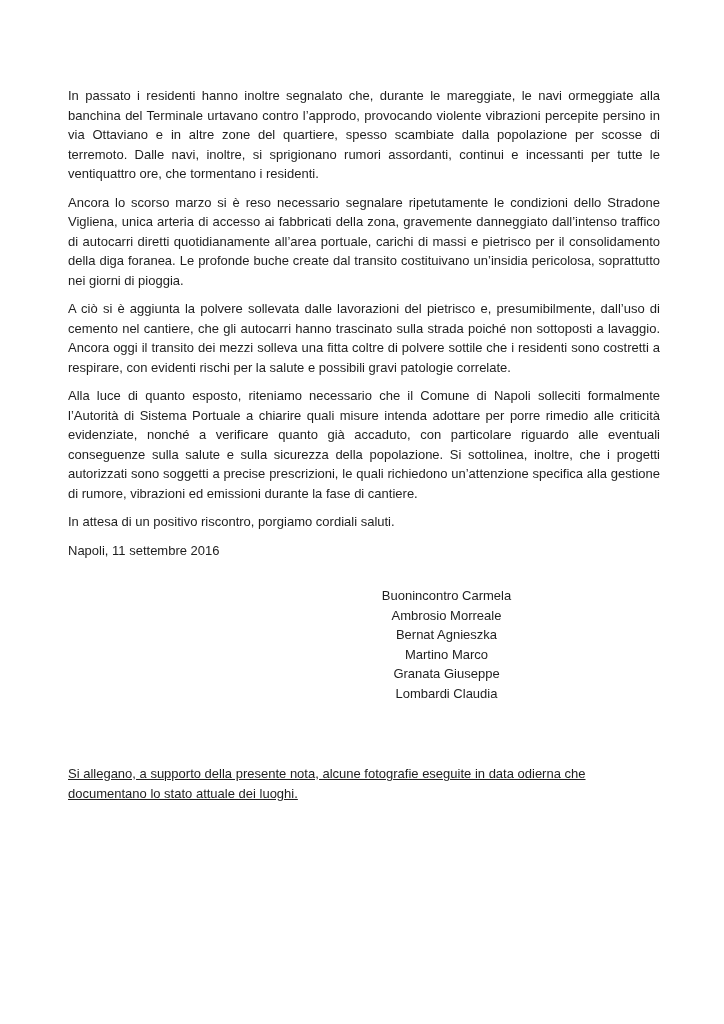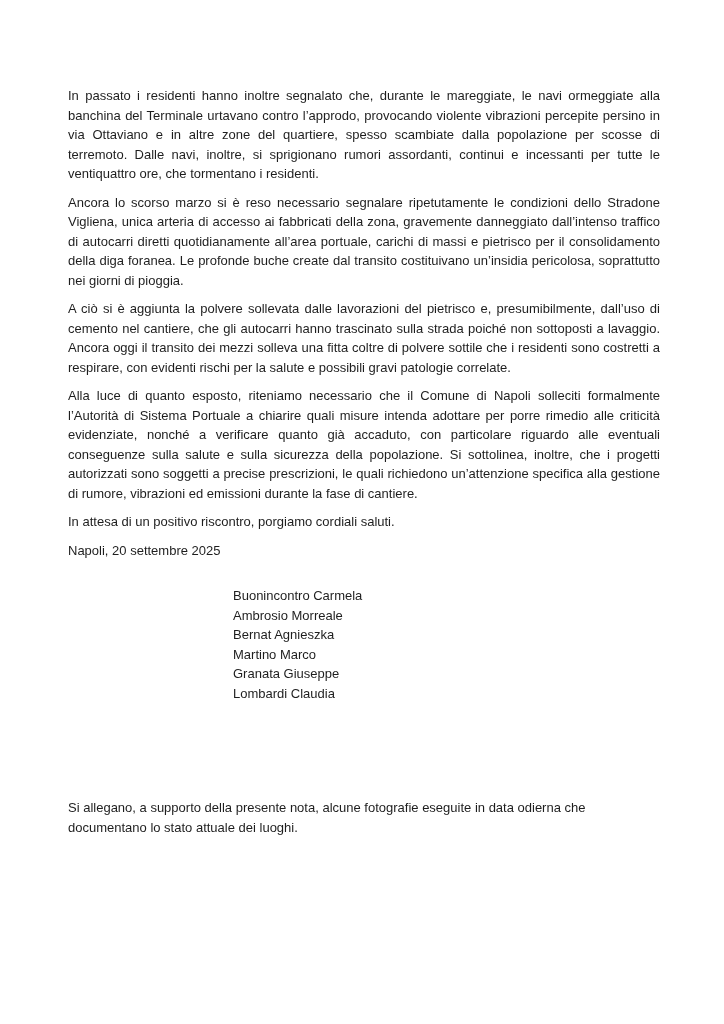--- a/index.html
+++ b/index.html
@@ -32,42 +32,44 @@
     text-align: justify;
     text-justify: inter-word;
   }
   .signature-block {
     margin: 26px 0 0 165px;
   }
   .signature-block .sig-line {
     margin: 0;
     font-size: 13px;
     line-height: 19.5px;
+    text-align: center;
   }
   .attachment {
-    margin-top: 95px;
+    margin-top: 61px;
+    text-decoration: underline;
   }
 </style>
 </head>
 <body>
 
 <div class="page">
   <div class="content">
 
     <p class="para justify">In passato i residenti hanno inoltre segnalato che, durante le mareggiate, le navi ormeggiate alla banchina del Terminale urtavano contro l’approdo, provocando violente vibrazioni percepite persino in via Ottaviano e in altre zone del quartiere, spesso scambiate dalla popolazione per scosse di terremoto. Dalle navi, inoltre, si sprigionano rumori assordanti, continui e incessanti per tutte le ventiquattro ore, che tormentano i residenti.</p>
 
     <p class="para justify">Ancora lo scorso marzo si è reso necessario segnalare ripetutamente le condizioni dello Stradone Vigliena, unica arteria di accesso ai fabbricati della zona, gravemente danneggiato dall’intenso traffico di autocarri diretti quotidianamente all’area portuale, carichi di massi e pietrisco per il consolidamento della diga foranea. Le profonde buche create dal transito costituivano un’insidia pericolosa, soprattutto nei giorni di pioggia.</p>
 
     <p class="para justify">A ciò si è aggiunta la polvere sollevata dalle lavorazioni del pietrisco e, presumibilmente, dall’uso di cemento nel cantiere, che gli autocarri hanno trascinato sulla strada poiché non sottoposti a lavaggio. Ancora oggi il transito dei mezzi solleva una fitta coltre di polvere sottile che i residenti sono costretti a respirare, con evidenti rischi per la salute e possibili gravi patologie correlate.</p>
 
     <p class="para justify">Alla luce di quanto esposto, riteniamo necessario che il Comune di Napoli solleciti formalmente l’Autorità di Sistema Portuale a chiarire quali misure intenda adottare per porre rimedio alle criticità evidenziate, nonché a verificare quanto già accaduto, con particolare riguardo alle eventuali conseguenze sulla salute e sulla sicurezza della popolazione. Si sottolinea, inoltre, che i progetti autorizzati sono soggetti a precise prescrizioni, le quali richiedono un’attenzione specifica alla gestione di rumore, vibrazioni ed emissioni durante la fase di cantiere.</p>
 
     <p class="para">In attesa di un positivo riscontro, porgiamo cordiali saluti.</p>
 
-    <p class="para">Napoli, 20 settembre 2025</p>
+    <p class="para">Napoli, 11 settembre 2016</p>
 
     <div class="signature-block">
       <p class="sig-line">Buonincontro Carmela</p>
       <p class="sig-line">Ambrosio Morreale</p>
       <p class="sig-line">Bernat Agnieszka</p>
       <p class="sig-line">Martino Marco</p>
       <p class="sig-line">Granata Giuseppe</p>
       <p class="sig-line">Lombardi Claudia</p>
     </div>
 

